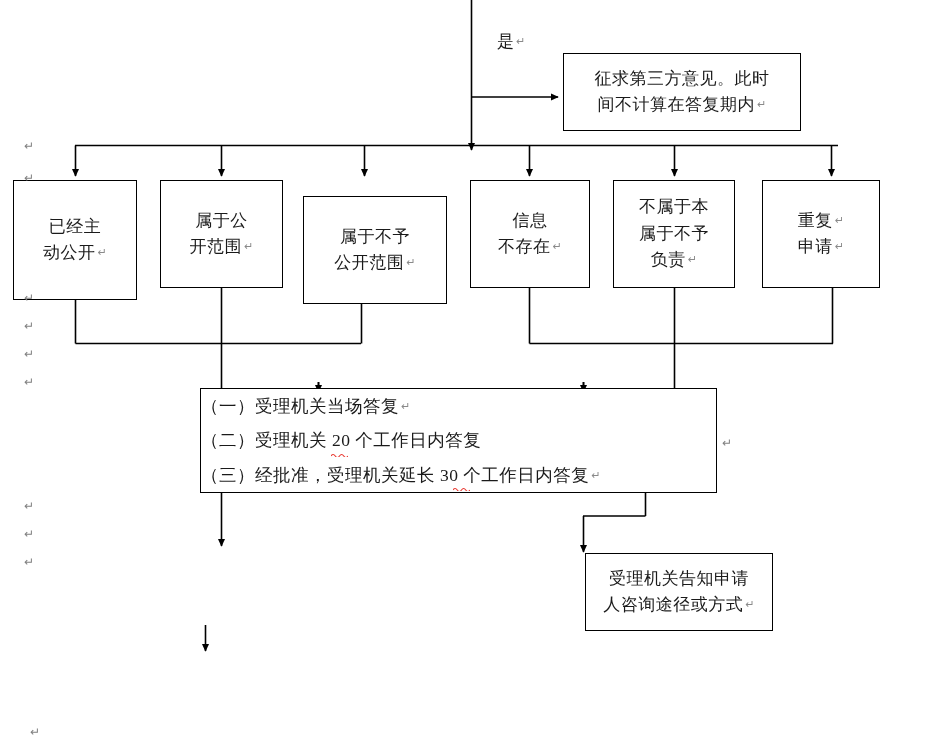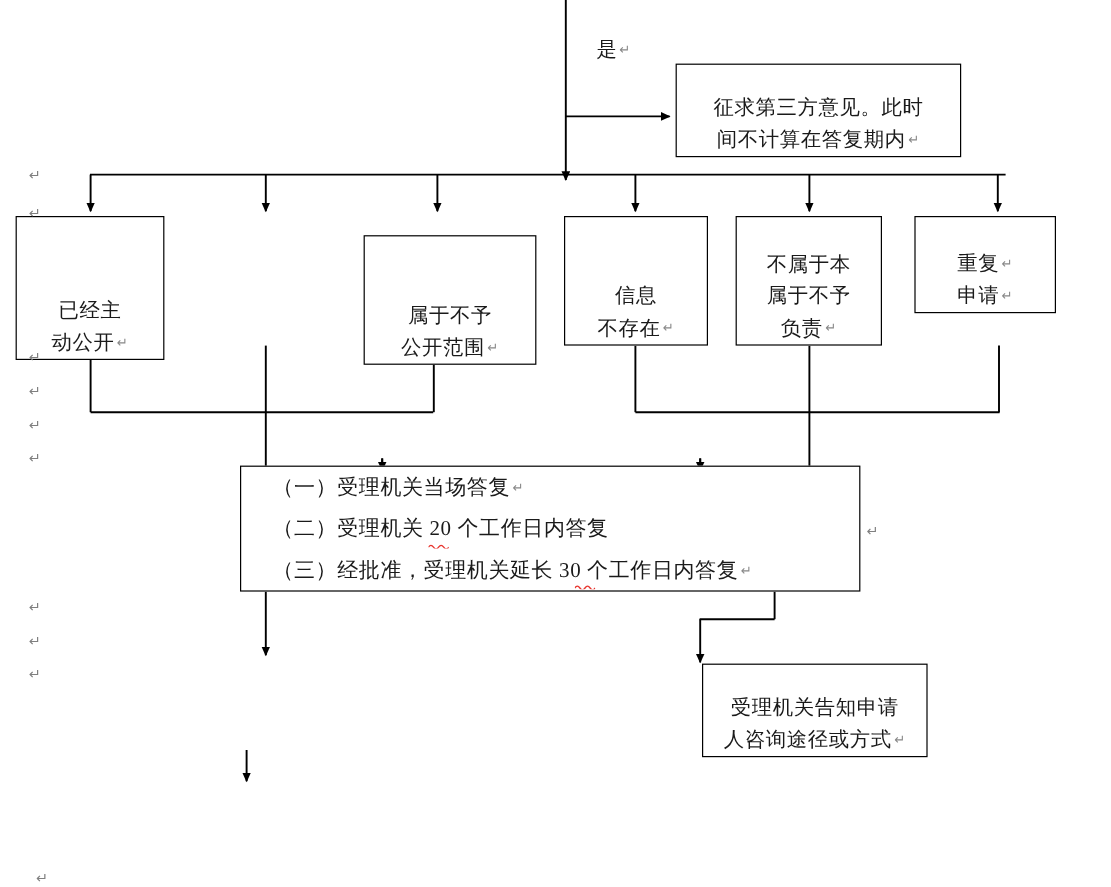--- a/index.html
+++ b/index.html
@@ -28,35 +28,34 @@
     pointer-events: none;
   }
   .node {
     position: absolute;
     box-sizing: border-box;
     border: 1px solid #000000;
     background: #ffffff;
     display: flex;
     flex-direction: column;
     align-items: center;
-    justify-content: flex-end;
+    justify-content: center;
     font-family: "Liberation Serif", "DejaVu Serif", serif;
     font-size: 17px;
     line-height: 1.55;
     color: #1a1a1a;
     letter-spacing: 0.5px;
     white-space: nowrap;
   }
   .node .ln {
     display: block;
   }
   .node.align-left {
     align-items: flex-start;
     justify-content: center;
-    padding-left: 26px;
     font-size: 17.5px;
     line-height: 1.95;
   }
   .pilcrow {
     position: absolute;
     color: #808080;
     font-family: "Liberation Sans", sans-serif;
     font-size: 12px;
     line-height: 1;
     user-select: none;
@@ -140,38 +139,42 @@
   <div class="node" style="left:563px; top:53px; width:238px; height:78px;">
     <span class="ln">征求第三方意见。此时</span>
     <span class="ln"><span>间不计算在答复期内</span><span class="inline-pilcrow">↵</span></span>
   </div>
 
   <div class="node" style="left:13px; top:180px; width:124px; height:120px;">
     <span class="ln">已经主</span>
     <span class="ln"><span>动公开</span><span class="inline-pilcrow">↵</span></span>
   </div>
 
+  <div class="node" style="left:160px; top:180px; width:123px; height:108px;">
+    <span class="ln">属于公</span>
+    <span class="ln"><span>开范围</span><span class="inline-pilcrow">↵</span></span>
+  </div>
 
   <div class="node" style="left:303px; top:196px; width:144px; height:108px;">
     <span class="ln">属于不予</span>
     <span class="ln"><span>公开范围</span><span class="inline-pilcrow">↵</span></span>
   </div>
 
   <div class="node" style="left:470px; top:180px; width:120px; height:108px;">
     <span class="ln">信息</span>
     <span class="ln"><span>不存在</span><span class="inline-pilcrow">↵</span></span>
   </div>
 
   <div class="node" style="left:613px; top:180px; width:122px; height:108px;">
     <span class="ln">不属于本</span>
     <span class="ln">属于不予</span>
     <span class="ln"><span>负责</span><span class="inline-pilcrow">↵</span></span>
   </div>
 
-  <div class="node" style="left:762px; top:180px; width:118px; height:81px;">
+  <div class="node" style="left:762px; top:180px; width:118px; height:108px;">
     <span class="ln"><span>重复</span><span class="inline-pilcrow">↵</span></span>
     <span class="ln"><span>申请</span><span class="inline-pilcrow">↵</span></span>
   </div>
 
   <div class="node align-left" style="left:200px; top:388px; width:517px; height:105px;">
     <span class="ln"><span>（一）受理机关当场答复</span><span class="inline-pilcrow">↵</span></span>
     <span class="ln" style="position:relative;"><span>（二）受理机关 20 个工作日内答复</span>
       <svg class="squiggle" style="left:130px; bottom:1px; width:17px;" viewBox="0 0 17 4" preserveAspectRatio="none">
         <path d="M0,3 Q2.1,0 4.25,3 T8.5,3 T12.75,3 T17,3" stroke="#e8352e" stroke-width="1.1" fill="none"></path>
       </svg>

